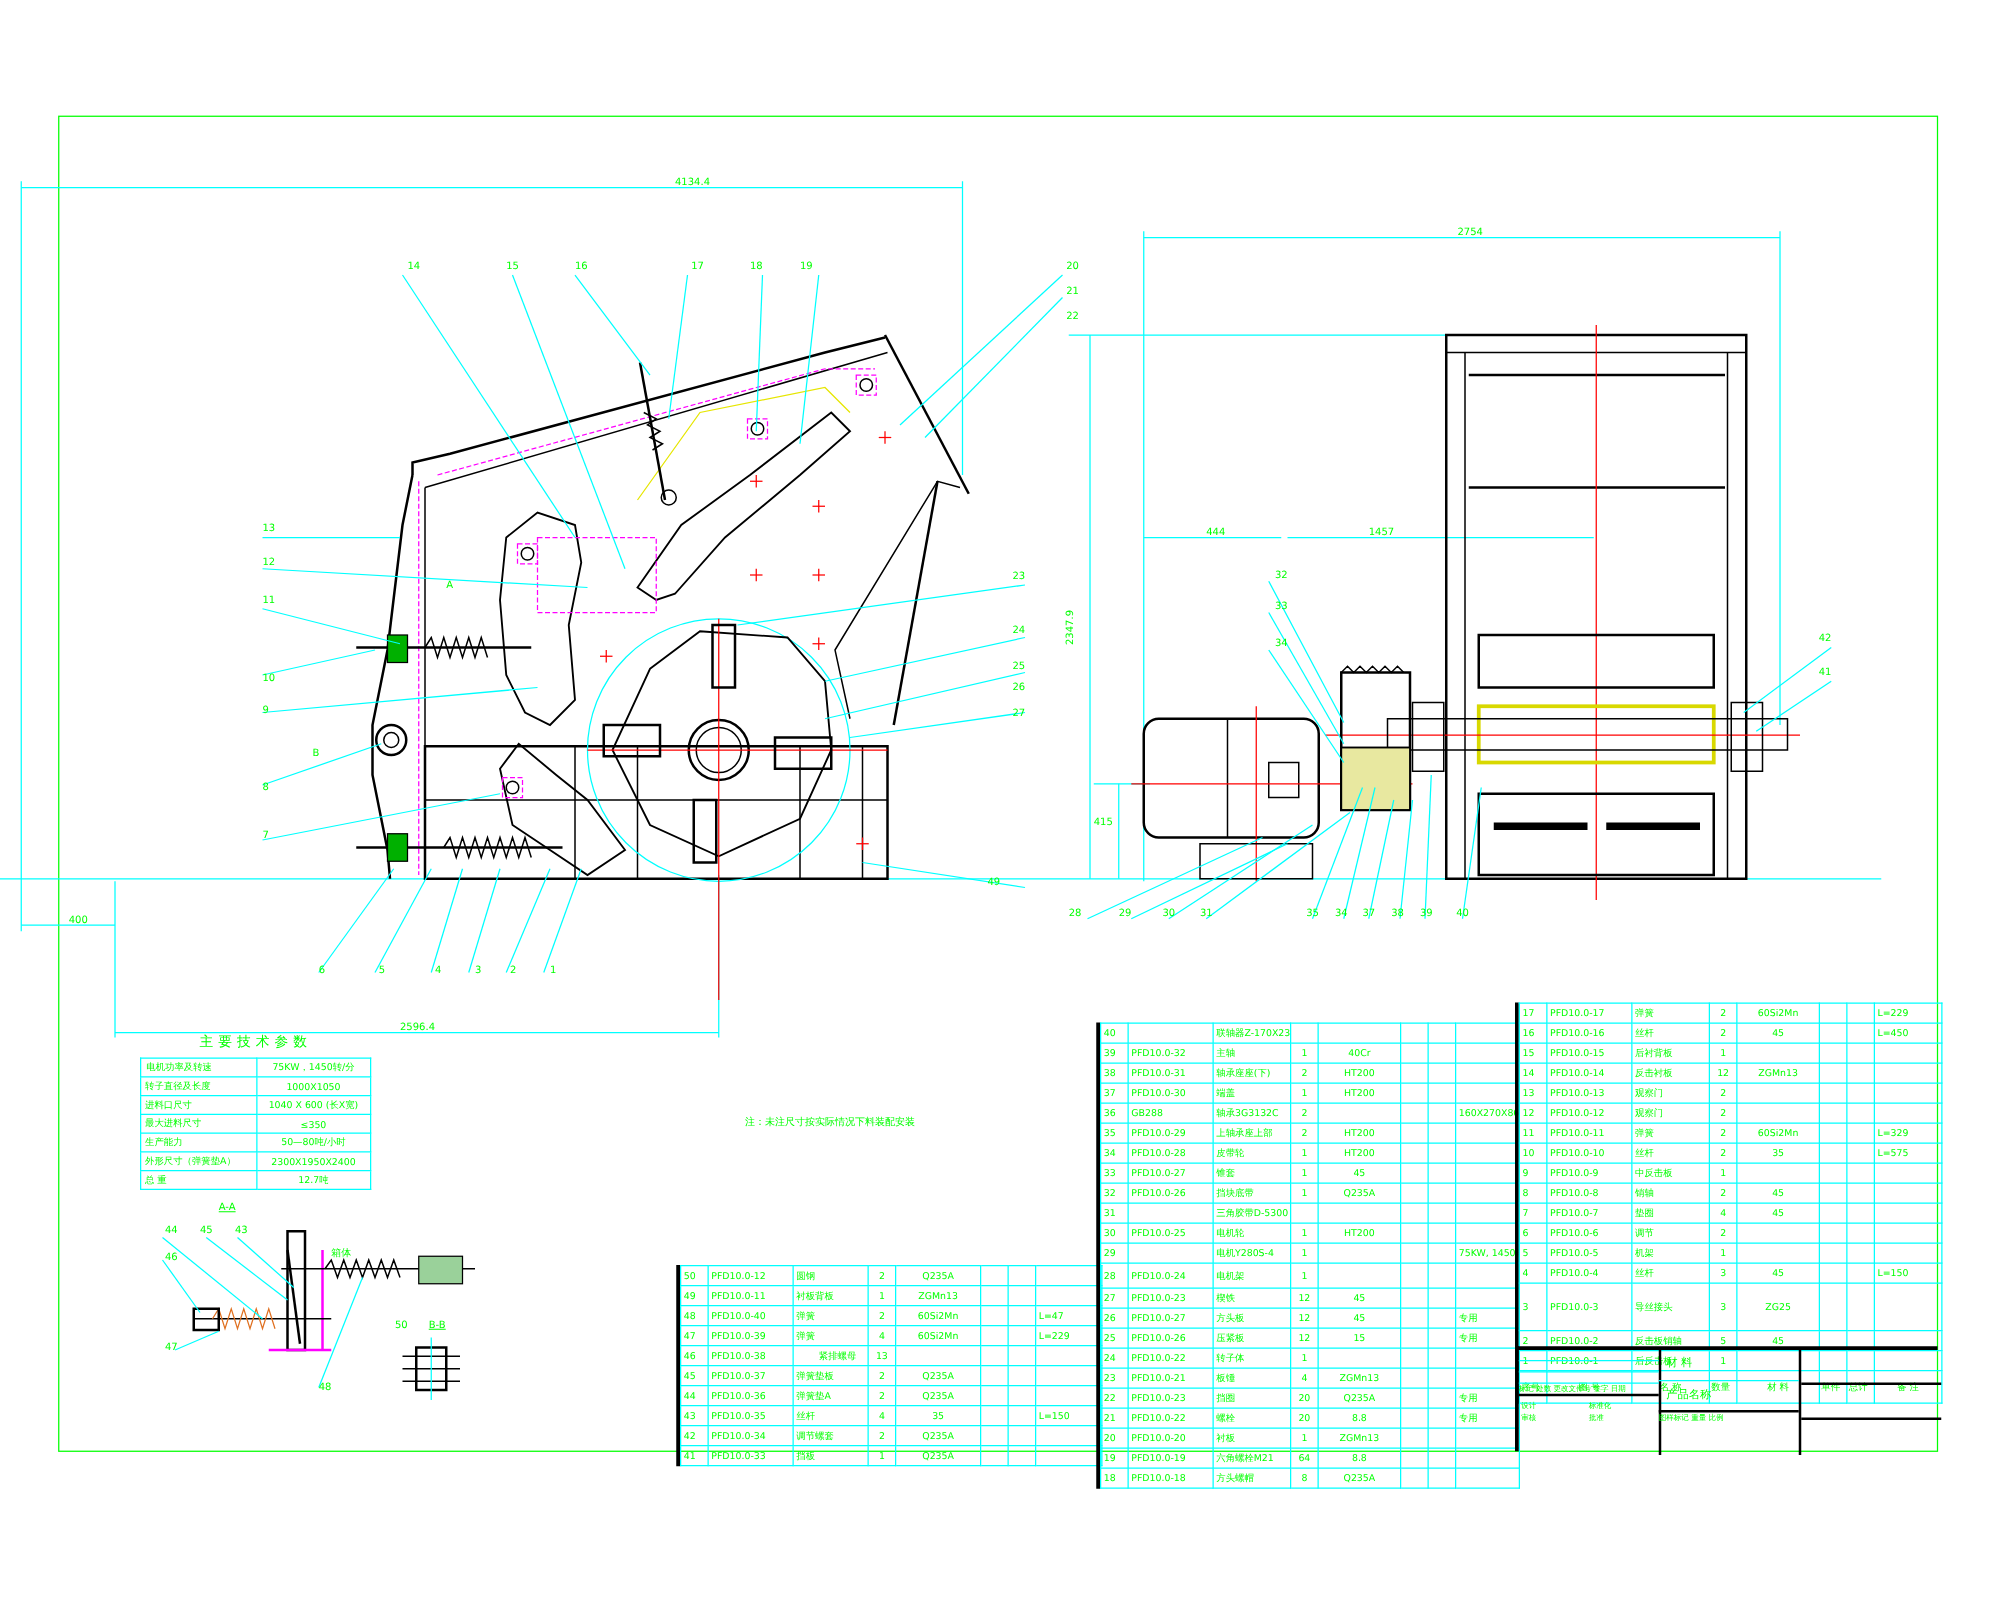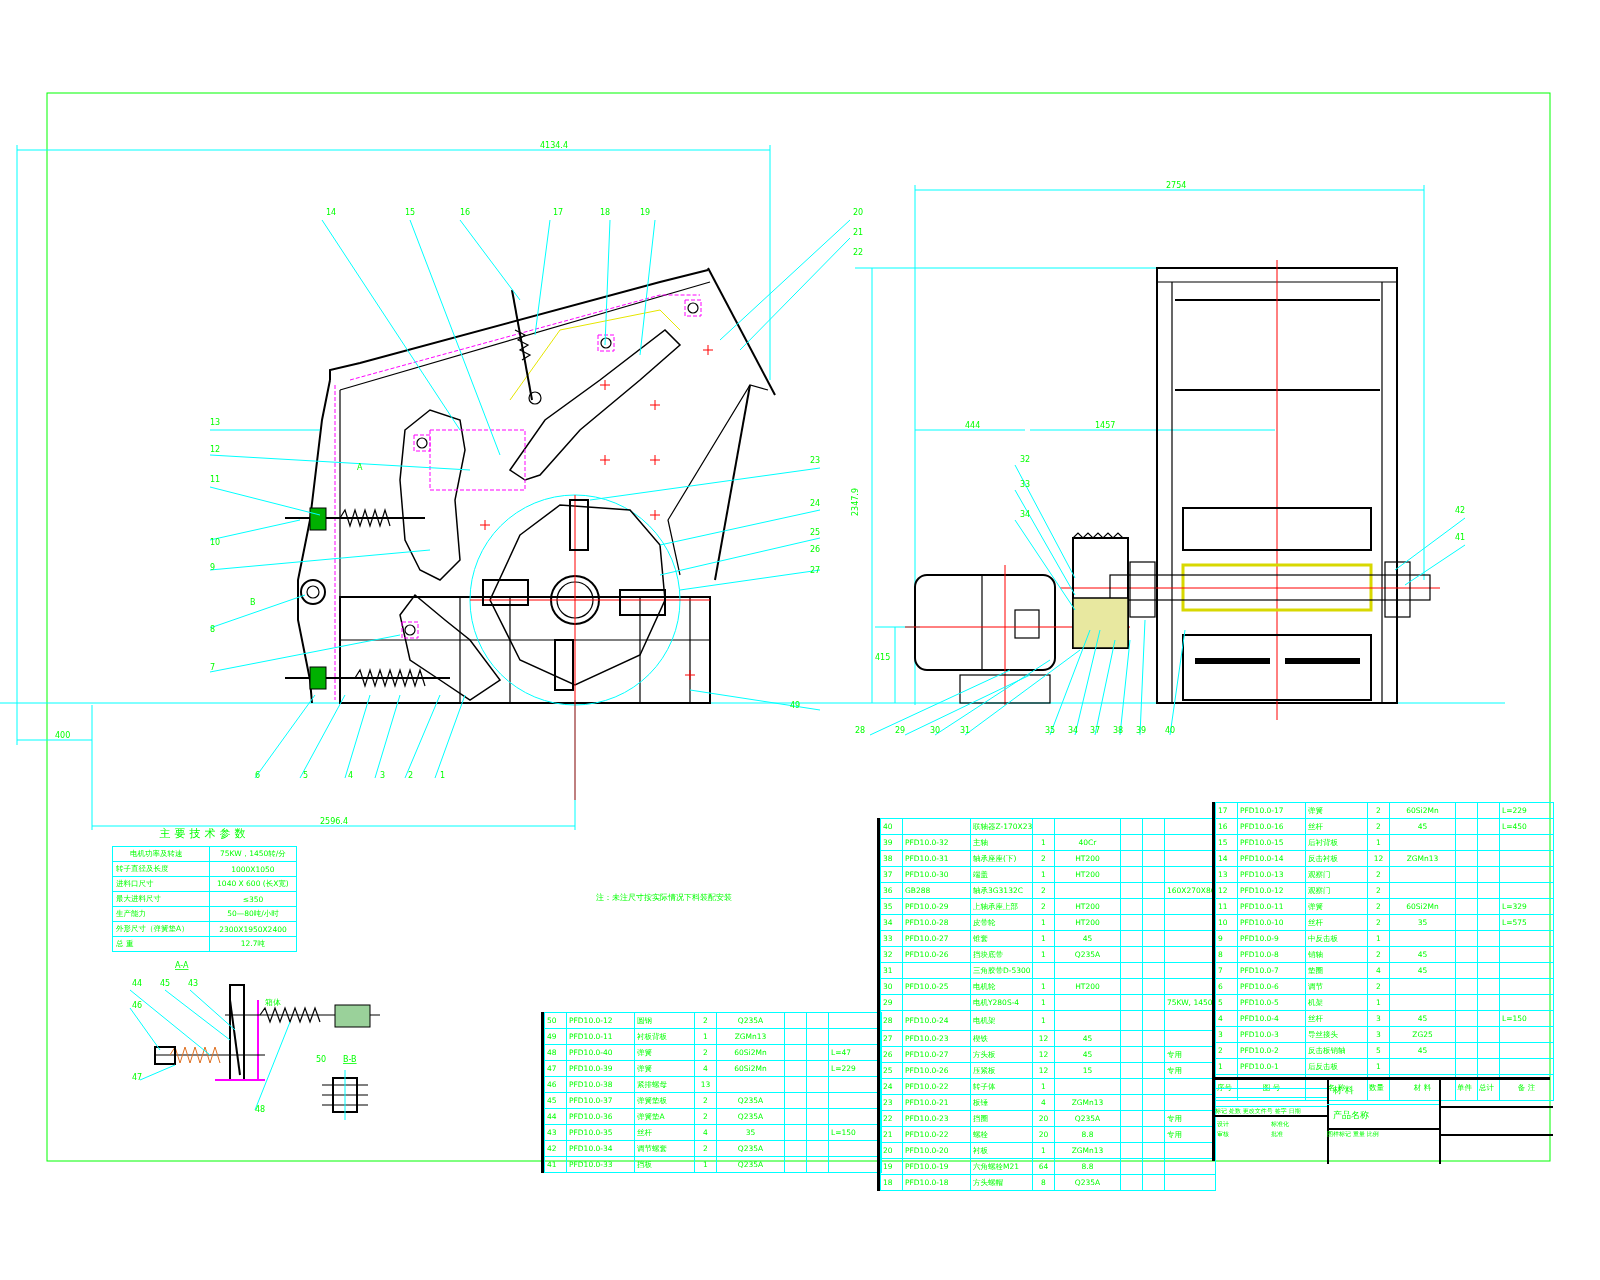--- a/index.html
+++ b/index.html
@@ -306,21 +306,21 @@
   </g>
 
   <text class="t" x="596" y="900" font-size="10">注：未注尺寸按实际情况下料装配安装</text>
 </svg>
 
 <div style="position:absolute;left:112px;top:826px;width:185px;">
   <div style="text-align:center;color:#00ff00;font-size:11px;letter-spacing:4px;height:20px;">主要技术参数</div>
   <table style="border-collapse:collapse;width:185px;font-size:7.5px;color:#00ff00;">
     <tbody id="tp-body">
         <tr>
-          <td style="border: 1px solid rgb(0, 255, 255); height: 14px; padding: 0px 17px; white-space: nowrap; overflow: hidden;">电机功率及转速</td>
+          <td style="border: 1px solid rgb(0, 255, 255); height: 14px; padding: 0px 4px; white-space: nowrap; overflow: hidden;">电机功率及转速</td>
           <td style="border: 1px solid rgb(0, 255, 255); height: 14px; padding: 0px 3px; white-space: nowrap; overflow: hidden; text-align: center;">75KW，1450转/分</td>
         </tr>
         <tr>
           <td style="border: 1px solid rgb(0, 255, 255); height: 14px; padding: 0px 3px; white-space: nowrap; overflow: hidden;">转子直径及长度</td>
           <td style="border: 1px solid rgb(0, 255, 255); height: 14px; padding: 0px 3px; white-space: nowrap; overflow: hidden; text-align: center;">1000X1050</td>
         </tr>
         <tr>
           <td style="border: 1px solid rgb(0, 255, 255); height: 14px; padding: 0px 3px; white-space: nowrap; overflow: hidden;">进料口尺寸</td>
           <td style="border: 1px solid rgb(0, 255, 255); height: 14px; padding: 0px 3px; white-space: nowrap; overflow: hidden; text-align: center;">1040 X 600 (长X宽)</td>
         </tr>
@@ -393,21 +393,21 @@
           <td style="border: 1px solid rgb(0, 255, 255); padding: 0px 2px; height: 15px; white-space: nowrap; overflow: hidden;">弹簧</td>
           <td style="border: 1px solid rgb(0, 255, 255); padding: 0px 2px; height: 15px; white-space: nowrap; overflow: hidden; text-align: center;">4</td>
           <td style="border: 1px solid rgb(0, 255, 255); padding: 0px 2px; height: 15px; white-space: nowrap; overflow: hidden; text-align: center;">60Si2Mn</td>
           <td style="border: 1px solid rgb(0, 255, 255); padding: 0px 2px; height: 15px; white-space: nowrap; overflow: hidden;"></td>
           <td style="border: 1px solid rgb(0, 255, 255); padding: 0px 2px; height: 15px; white-space: nowrap; overflow: hidden;"></td>
           <td style="border: 1px solid rgb(0, 255, 255); padding: 0px 2px; height: 15px; white-space: nowrap; overflow: hidden;">L=229</td>
         </tr>
         <tr>
           <td style="border: 1px solid rgb(0, 255, 255); padding: 0px 2px; height: 15px; white-space: nowrap; overflow: hidden;">46</td>
           <td style="border: 1px solid rgb(0, 255, 255); padding: 0px 2px; height: 15px; white-space: nowrap; overflow: hidden;">PFD10.0-38</td>
-          <td style="border: 1px solid rgb(0, 255, 255); padding: 0px 2px; height: 15px; white-space: nowrap; overflow: hidden;">紧排螺母</td>
+          <td style="border: 1px solid rgb(0, 255, 255); padding: 0px 20px; height: 15px; white-space: nowrap; overflow: hidden;">紧排螺母</td>
           <td style="border: 1px solid rgb(0, 255, 255); padding: 0px 2px; height: 15px; white-space: nowrap; overflow: hidden; text-align: center;">13</td>
           <td style="border: 1px solid rgb(0, 255, 255); padding: 0px 2px; height: 15px; white-space: nowrap; overflow: hidden; text-align: center;"></td>
           <td style="border: 1px solid rgb(0, 255, 255); padding: 0px 2px; height: 15px; white-space: nowrap; overflow: hidden;"></td>
           <td style="border: 1px solid rgb(0, 255, 255); padding: 0px 2px; height: 15px; white-space: nowrap; overflow: hidden;"></td>
           <td style="border: 1px solid rgb(0, 255, 255); padding: 0px 2px; height: 15px; white-space: nowrap; overflow: hidden;"></td>
         </tr>
         <tr>
           <td style="border: 1px solid rgb(0, 255, 255); padding: 0px 2px; height: 15px; white-space: nowrap; overflow: hidden;">45</td>
           <td style="border: 1px solid rgb(0, 255, 255); padding: 0px 2px; height: 15px; white-space: nowrap; overflow: hidden;">PFD10.0-37</td>
           <td style="border: 1px solid rgb(0, 255, 255); padding: 0px 2px; height: 15px; white-space: nowrap; overflow: hidden;">弹簧垫板</td>
@@ -856,21 +856,21 @@
           <td style="border: 1px solid rgb(0, 255, 255); padding: 0px 2px; height: 15px; white-space: nowrap; overflow: hidden;">PFD10.0-4</td>
           <td style="border: 1px solid rgb(0, 255, 255); padding: 0px 2px; height: 15px; white-space: nowrap; overflow: hidden;">丝杆</td>
           <td style="border: 1px solid rgb(0, 255, 255); padding: 0px 2px; height: 15px; white-space: nowrap; overflow: hidden; text-align: center;">3</td>
           <td style="border: 1px solid rgb(0, 255, 255); padding: 0px 2px; height: 15px; white-space: nowrap; overflow: hidden; text-align: center;">45</td>
           <td style="border: 1px solid rgb(0, 255, 255); padding: 0px 2px; height: 15px; white-space: nowrap; overflow: hidden;"></td>
           <td style="border: 1px solid rgb(0, 255, 255); padding: 0px 2px; height: 15px; white-space: nowrap; overflow: hidden;"></td>
           <td style="border: 1px solid rgb(0, 255, 255); padding: 0px 2px; height: 15px; white-space: nowrap; overflow: hidden;">L=150</td>
         </tr>
         <tr>
           <td style="border: 1px solid rgb(0, 255, 255); padding: 0px 2px; height: 15px; white-space: nowrap; overflow: hidden;">3</td>
-          <td style="border: 1px solid rgb(0, 255, 255); padding: 0px 2px; height: 15px; white-space: nowrap; overflow: hidden; margin-top: 24px;">PFD10.0-3</td>
+          <td style="border: 1px solid rgb(0, 255, 255); padding: 11px 2px; height: 15px; white-space: nowrap; overflow: hidden; margin-top: 24px;">PFD10.0-3</td>
           <td style="border: 1px solid rgb(0, 255, 255); padding: 0px 2px; height: 15px; white-space: nowrap; overflow: hidden;">导丝接头</td>
           <td style="border: 1px solid rgb(0, 255, 255); padding: 0px 2px; height: 15px; white-space: nowrap; overflow: hidden; text-align: center;">3</td>
           <td style="border: 1px solid rgb(0, 255, 255); padding: 0px 2px; height: 15px; white-space: nowrap; overflow: hidden; text-align: center;">ZG25</td>
           <td style="border: 1px solid rgb(0, 255, 255); padding: 0px 2px; height: 15px; white-space: nowrap; overflow: hidden;"></td>
           <td style="border: 1px solid rgb(0, 255, 255); padding: 0px 2px; height: 15px; white-space: nowrap; overflow: hidden;"></td>
           <td style="border: 1px solid rgb(0, 255, 255); padding: 0px 2px; height: 15px; white-space: nowrap; overflow: hidden;"></td>
         </tr>
         <tr>
           <td style="border: 1px solid rgb(0, 255, 255); padding: 0px 2px; height: 15px; white-space: nowrap; overflow: hidden;">2</td>
           <td style="border: 1px solid rgb(0, 255, 255); padding: 0px 2px; height: 15px; white-space: nowrap; overflow: hidden;">PFD10.0-2</td>

